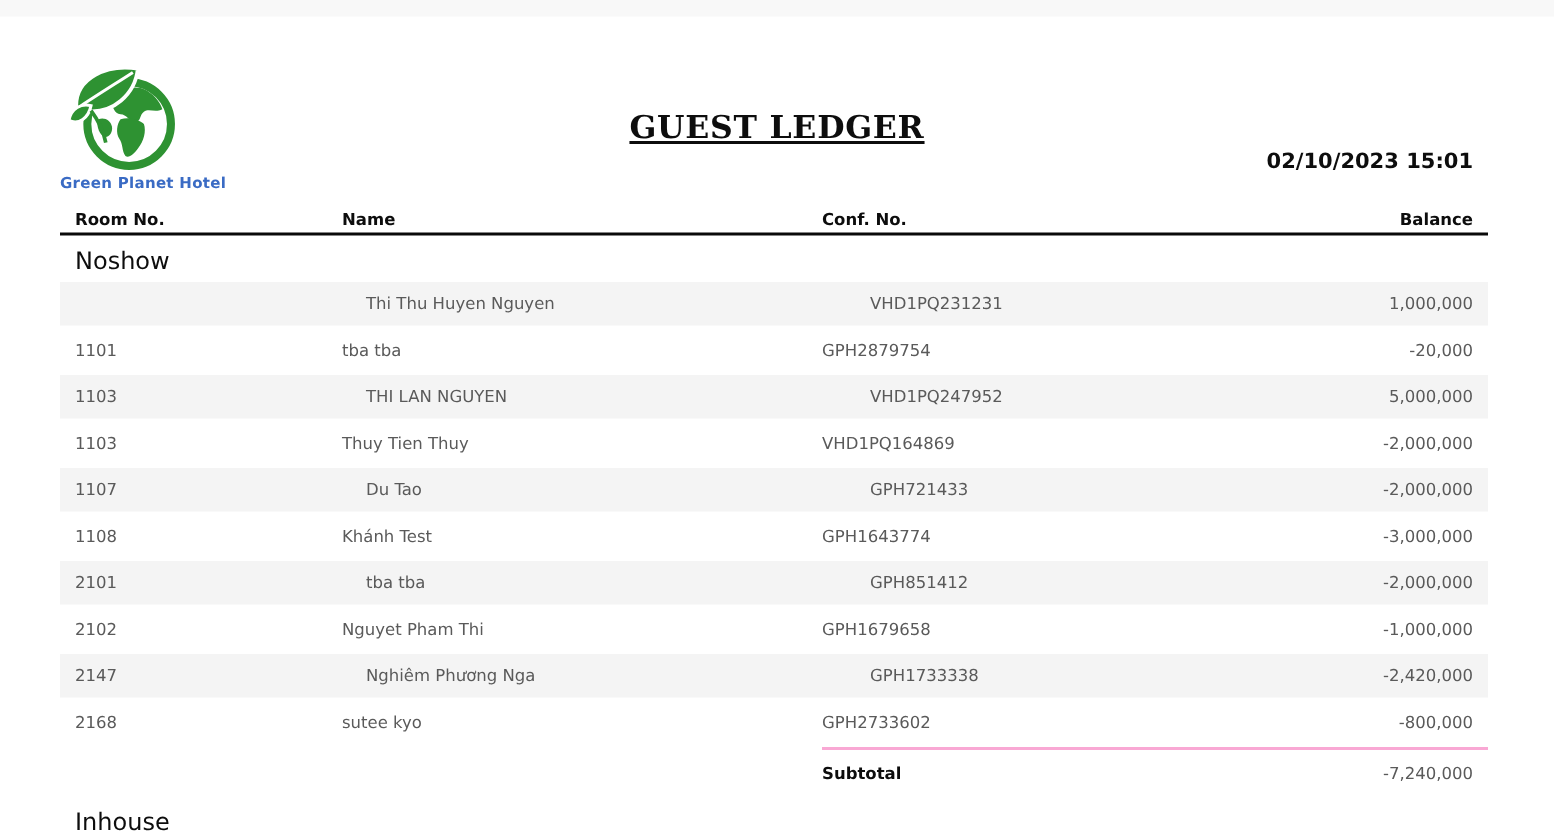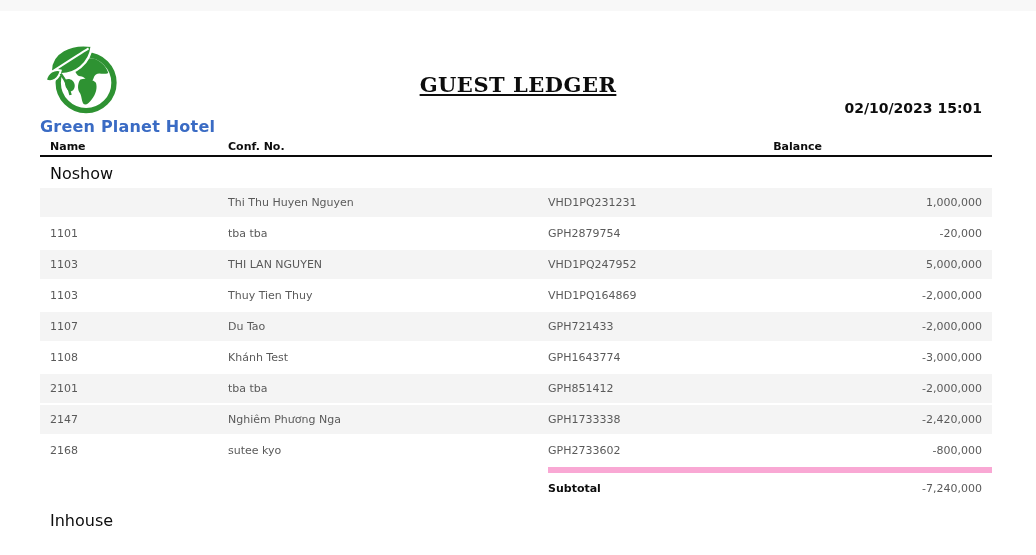--- a/index.html
+++ b/index.html
@@ -14,21 +14,21 @@
   }
   .top-strip {
     position: absolute; top: 0; left: 0; right: 0; height: 11px;
     background: #f8f8f8;
   }
   .logo {
     position: absolute; top: 36px; left: 38px; width: 88px; height: 82px;
   }
   .hotel-name {
     position: absolute; top: 117px; left: 40px;
-    font-size: 16px; font-weight: bold; color: #3a6bc4;
+    font-size: 10px; font-weight: bold; color: #3a6bc4;
     letter-spacing: 0.2px;
   }
   .report-title {
     position: absolute; top: 72px; left: 0; width: 100%;
     text-align: center;
     font-family: "DejaVu Serif", "Liberation Serif", serif;
     font-weight: bold; font-size: 21px; color: #0d0d0d;
     letter-spacing: 0.5px;
     text-decoration: underline;
   }
@@ -56,25 +56,25 @@
   }
   .trow {
     display: grid;
     grid-template-columns: 178px 320px 1fr 160px;
     padding: 0 10px;
     height: 29px;
     margin-bottom: 2px;
     align-items: center;
     font-size: 11px; color: #5a5a5a;
   }
-  .trow.stripe { background: #f4f4f4; }
+  .trow.stripe { background: #f4f4f4; gap: 16px; }
   .trow .cell-balance { text-align: right; }
   .subtotal-row {
     margin-left: 508px;
-    border-top: 6px solid #f9a8d4;
+    border-top: 2px solid #f9a8d4;
     height: 31px;
     display: flex; align-items: center; justify-content: space-between;
     padding-right: 10px;
     font-size: 11px;
   }
   .subtotal-row .subtotal-label { font-weight: bold; color: #0d0d0d; }
   .subtotal-row .subtotal-value { color: #5a5a5a; }
 </style>
 </head>
 <body>
@@ -99,20 +99,21 @@
 
     <path d="M24,46 C30,54 34,62 36,72" stroke="#2E9232" fill="none" stroke-width="3"></path>
   </svg>
 
   <div class="hotel-name">Green Planet Hotel</div>
   <div class="report-title">GUEST LEDGER</div>
   <div class="report-datetime">02/10/2023 15:01</div>
 
   <div class="table">
     <div class="thead">
+      <div class="col-room">Room No.</div>
       <div class="col-name">Name</div>
       <div class="col-conf">Conf. No.</div>
       <div class="col-balance">Balance</div>
     </div>
     <div id="table-body">
         <div class="section-label">Noshow</div>
         <div class="trow stripe">
           <div class="cell-room"></div>
           <div class="cell-name">Thi Thu Huyen Nguyen</div>
           <div class="cell-conf">VHD1PQ231231</div>
@@ -147,20 +148,26 @@
           <div class="cell-name">Khánh Test</div>
           <div class="cell-conf">GPH1643774</div>
           <div class="cell-balance">-3,000,000</div>
         </div>
         <div class="trow stripe">
           <div class="cell-room">2101</div>
           <div class="cell-name">tba tba</div>
           <div class="cell-conf">GPH851412</div>
           <div class="cell-balance">-2,000,000</div>
         </div>
+        <div class="trow">
+          <div class="cell-room">2102</div>
+          <div class="cell-name">Nguyet Pham Thi</div>
+          <div class="cell-conf">GPH1679658</div>
+          <div class="cell-balance">-1,000,000</div>
+        </div>
         <div class="trow stripe">
           <div class="cell-room">2147</div>
           <div class="cell-name">Nghiêm Phương Nga</div>
           <div class="cell-conf">GPH1733338</div>
           <div class="cell-balance">-2,420,000</div>
         </div>
         <div class="trow">
           <div class="cell-room">2168</div>
           <div class="cell-name">sutee kyo</div>
           <div class="cell-conf">GPH2733602</div>

